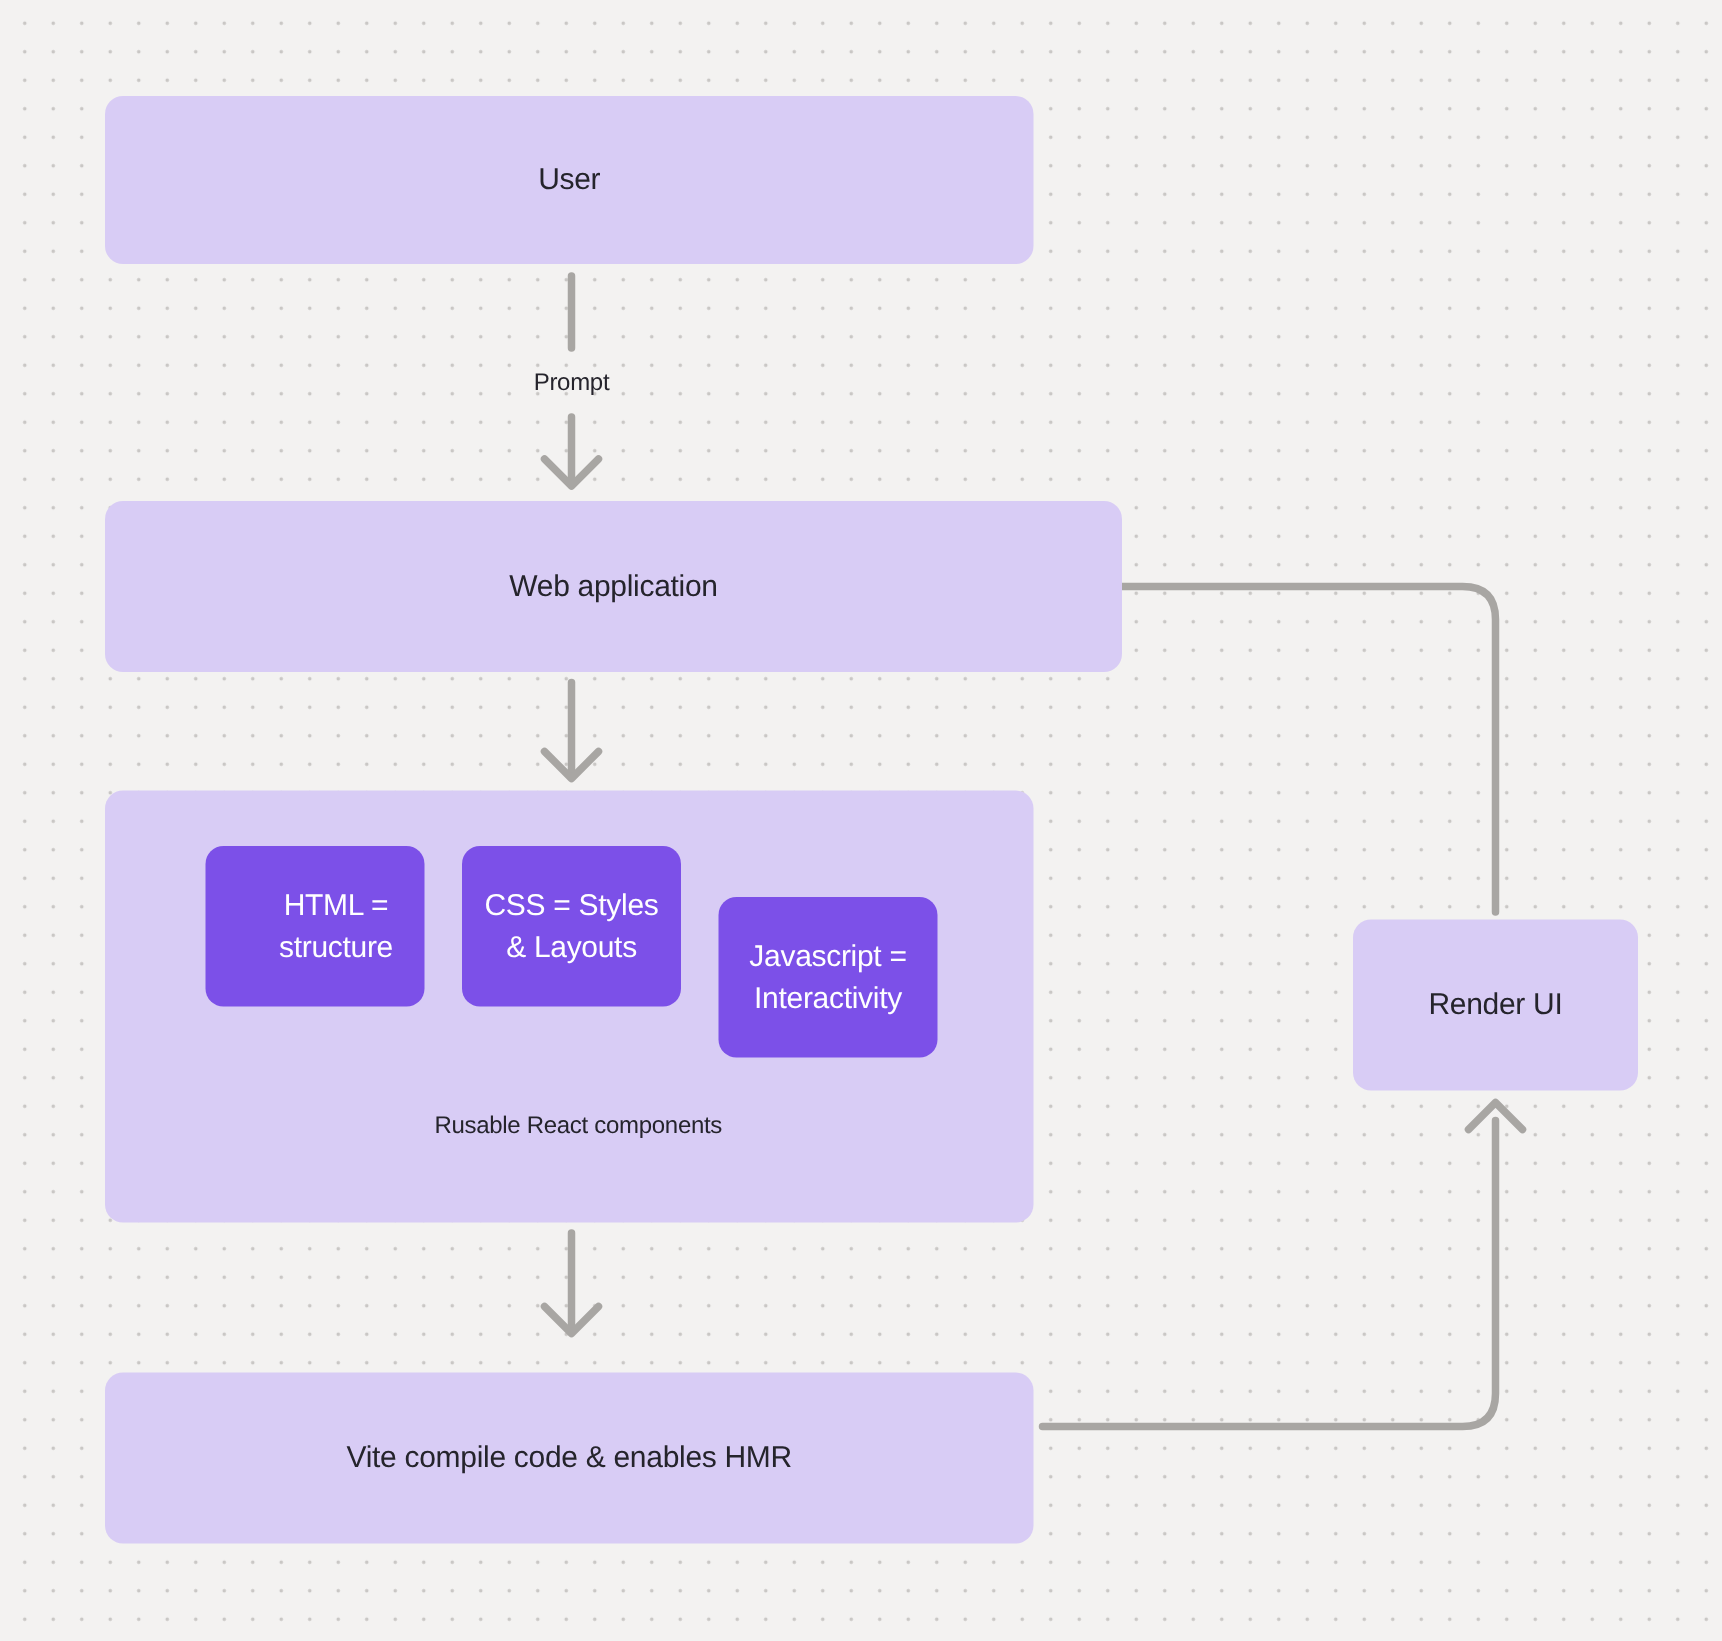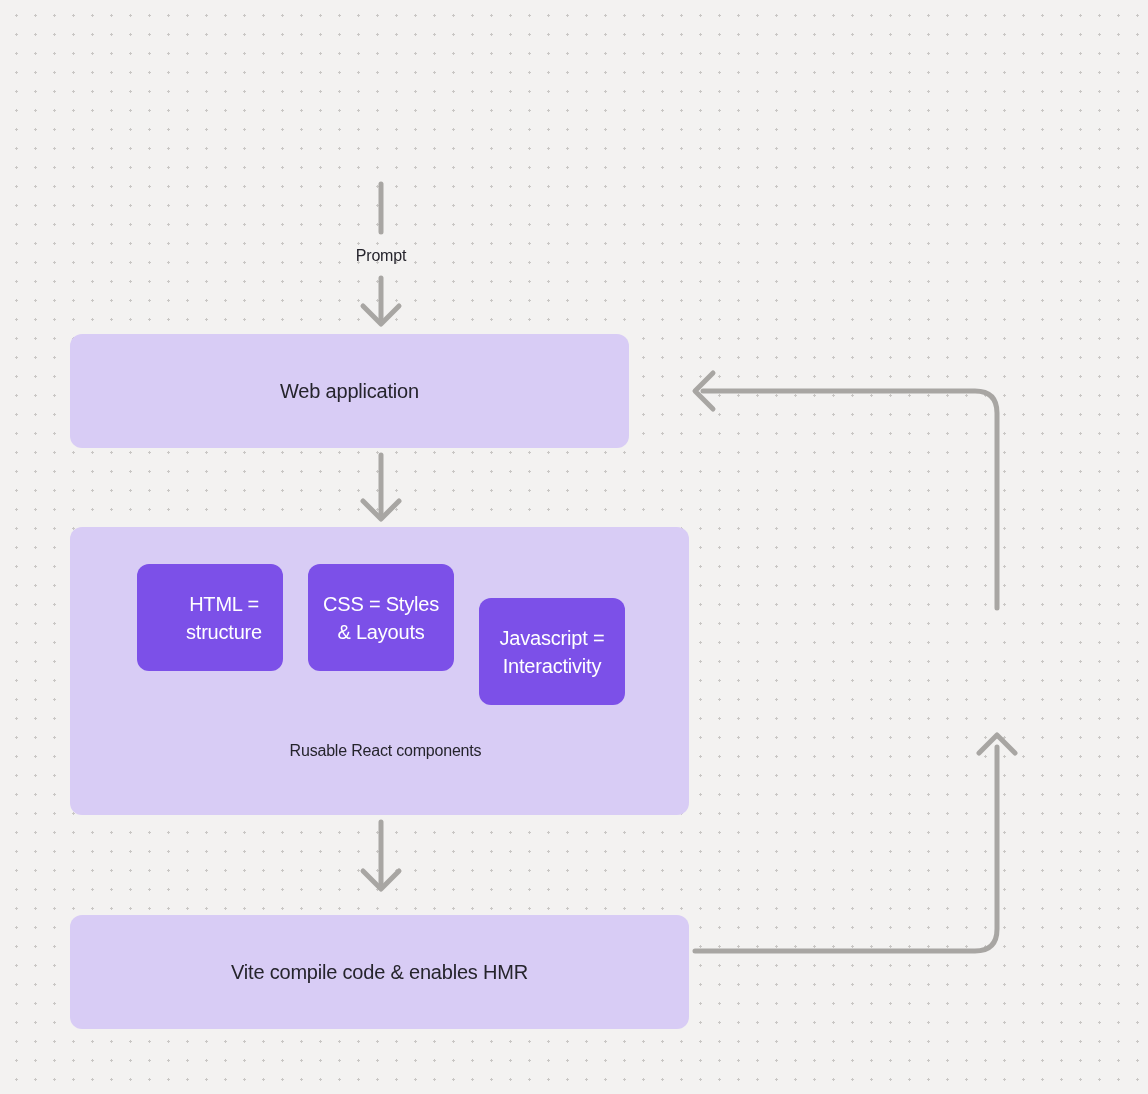--- a/index.html
+++ b/index.html
@@ -32,21 +32,21 @@
     border-radius:12px;
     display:flex;
     align-items:center;
     justify-content:center;
     text-align:center;
     color:var(--text);
     font-size:20px;
     letter-spacing:-0.2px;
   }
   .node-user{left:70px;top:64px;width:619px;height:112px;}
-  .node-web{left:70px;top:334px;width:559px;height:114px;}
+  .node-web{left:70px;top:334px;width:678px;height:114px;}
   .node-group{left:70px;top:527px;width:619px;height:288px;display:block;}
   .node-vite{left:70px;top:895px;width:619px;height:114px;margin-top:20px;}
   .node-render{left:902px;top:613px;width:190px;height:114px;}
   .card{
     position:absolute;
     top:37px;
     width:146px;
     height:107px;
     background:var(--accent);
     border-radius:12px;
@@ -124,20 +124,23 @@
       <path class="edge" d="M695 951 H975 Q997 951 997 929 V747"></path>
       <path class="edge" d="M979 753 L997 735 L1015 753"></path>
     </g>
 
     <g>
       <path class="edge" d="M997 608 V413 Q997 391 975 391 H703"></path>
       <path class="edge" d="M713 373 L695 391 L713 409"></path>
     </g>
   </svg>
 
+  <div class="node node-user">
+    <span>User</span>
+  </div>
 
   <div class="edge-label">Prompt</div>
 
   <div class="node node-web">
     <span>Web application</span>
   </div>
 
   <div class="node node-group">
     <div class="card card-1">
       <span>HTML =</span>
@@ -151,14 +154,17 @@
       <span>Javascript =</span>
       <span>Interactivity</span>
     </div>
     <div class="group-caption">Rusable React components</div>
   </div>
 
   <div class="node node-vite">
     <span>Vite compile code &amp; enables HMR</span>
   </div>
 
+  <div class="node node-render">
+    <span>Render UI</span>
+  </div>
 
 </div>
 
 </body></html>

